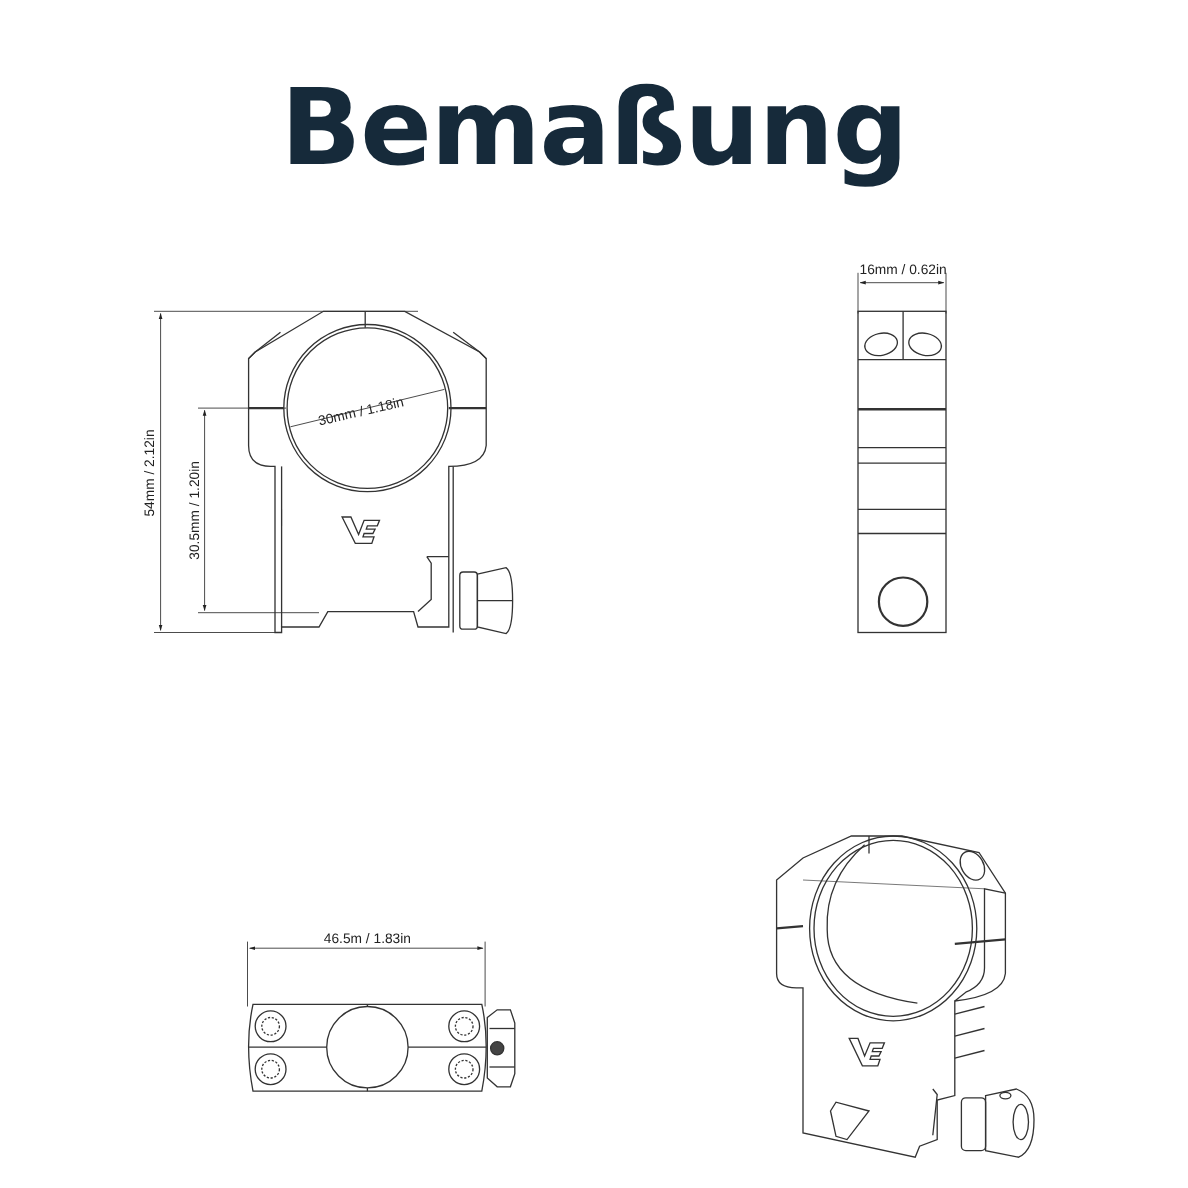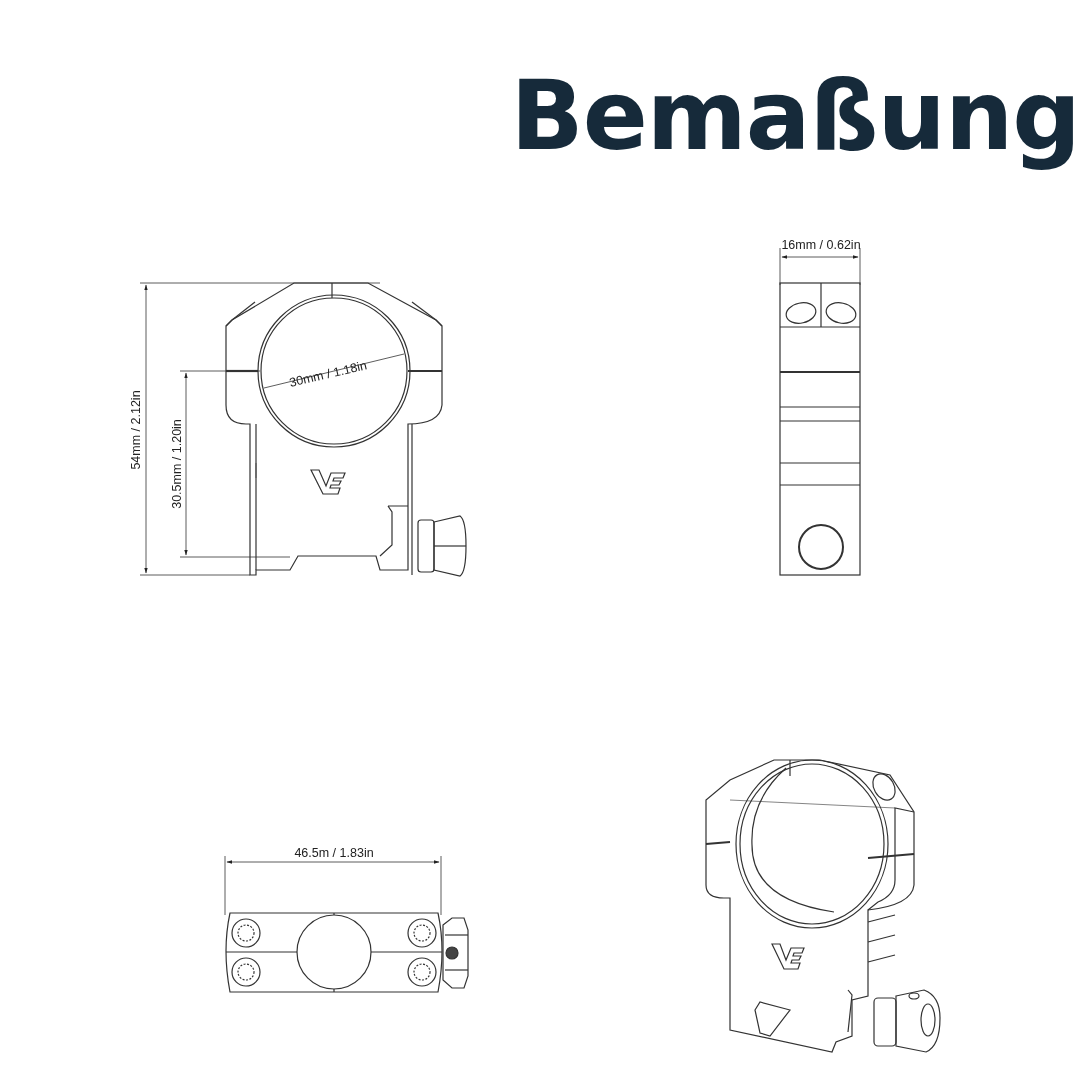--- a/index.html
+++ b/index.html
@@ -1,18 +1,18 @@
 <!DOCTYPE html>
 <html><head>
   <meta charset="utf-8">
   <style>
     html, body { margin: 0; padding: 0; background: #ffffff; }
     body { width: 1080px; height: 1080px; position: relative; overflow: hidden; font-family: "Liberation Sans", sans-serif; }
     .title {
-      position: absolute; left: 0; top: 68px; width: 1080px; text-align: right;
+      position: absolute; left: 0; top: 68px; width: 1080px; text-align: center;
       font-family: "DejaVu Sans", sans-serif; font-weight: bold; font-size: 96px;
       color: #162a3a; letter-spacing: -1px; line-height: 1;
     }
     svg.drawing { position: absolute; left: 0; top: 0; }
     .dim { font-family: "Liberation Sans", sans-serif; font-size: 12.5px; fill: #222; }
   </style>
 </head>
 <body>
 
 <div class="title">Bemaßung</div>

